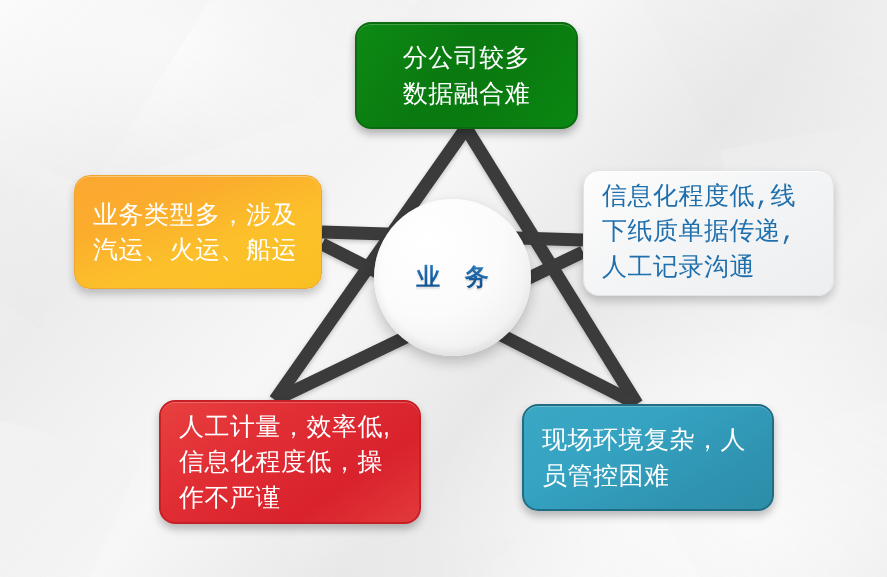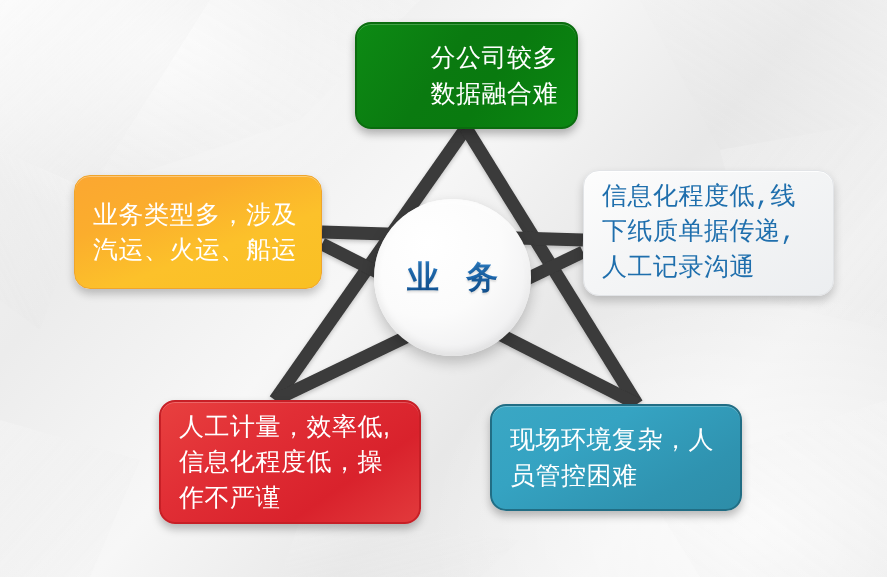--- a/index.html
+++ b/index.html
@@ -55,21 +55,21 @@
   }
 
   
   #box-green {
     left: 355px; top: 22px; width: 223px; height: 107px;
     background: linear-gradient(125deg, #0d8a14 0%, #0a7a10 40%, #097a0f 60%, #0b8712 100%);
     border: 2px solid #0a6c0e;
     color: #ffffff;
     box-shadow: 0 5px 9px rgba(0,0,0,0.28), inset 0 1px 0 rgba(255,255,255,0.22);
     justify-content: center;
-    text-align: right;
+    text-align: center;
   }
   
   #box-orange {
     left: 74px; top: 175px; width: 248px; height: 114px;
     background: linear-gradient(160deg, #fba731 0%, #fbad2d 30%, #fcc12a 62%, #f9c023 100%);
     border: 1px solid #f0a52b;
     color: #ffffff;
     box-shadow: 0 5px 9px rgba(0,0,0,0.22), inset 0 1px 0 rgba(255,255,255,0.35);
   }
   
@@ -84,21 +84,21 @@
   
   #box-red {
     left: 159px; top: 400px; width: 262px; height: 124px;
     background: linear-gradient(145deg, #e8403f 0%, #e12e35 35%, #d9222c 70%, #e23a3c 100%);
     border: 2px solid #c71f26;
     color: #ffffff;
     box-shadow: 0 5px 9px rgba(0,0,0,0.26), inset 0 1px 0 rgba(255,255,255,0.22);
   }
   
   #box-teal {
-    left: 490px; top: 404px; width: 252px; height: 107px;
+    left: 522px; top: 404px; width: 252px; height: 107px;
     background: linear-gradient(150deg, #3aa7c4 0%, #35a3c2 35%, #2f93b0 75%, #2d8da8 100%);
     border: 2px solid #216d84;
     color: #ffffff;
     box-shadow: 0 5px 9px rgba(0,0,0,0.26), inset 0 1px 0 rgba(255,255,255,0.25);
   }
 
   
   #center-circle {
     position: absolute;
     left: 374px; top: 199px;
@@ -106,21 +106,21 @@
     border-radius: 50%;
     background: radial-gradient(circle at 34% 28%, #ffffff 0%, #fbfbfb 48%, #f0f0f1 78%, #e4e4e6 100%);
     box-shadow: 0 6px 14px rgba(0,0,0,0.22), inset 0 -4px 8px rgba(0,0,0,0.08), inset 0 3px 6px rgba(255,255,255,0.95);
     z-index: 4;
     display: flex;
     flex-direction: column;
     align-items: center;
     justify-content: center;
   }
   .center-line {
-    font-size: 32px;
+    font-size: 24px;
     font-weight: bold;
     letter-spacing: 9px;
     text-indent: 9px;
     background: linear-gradient(180deg, #2e7fc4 0%, #1f6cb4 45%, #0f4f8f 100%);
     -webkit-background-clip: text;
     background-clip: text;
     color: #1666ad;
     -webkit-text-fill-color: transparent;
     text-shadow: 0 2px 2px rgba(0,0,0,0.12);
     line-height: 1.28;

